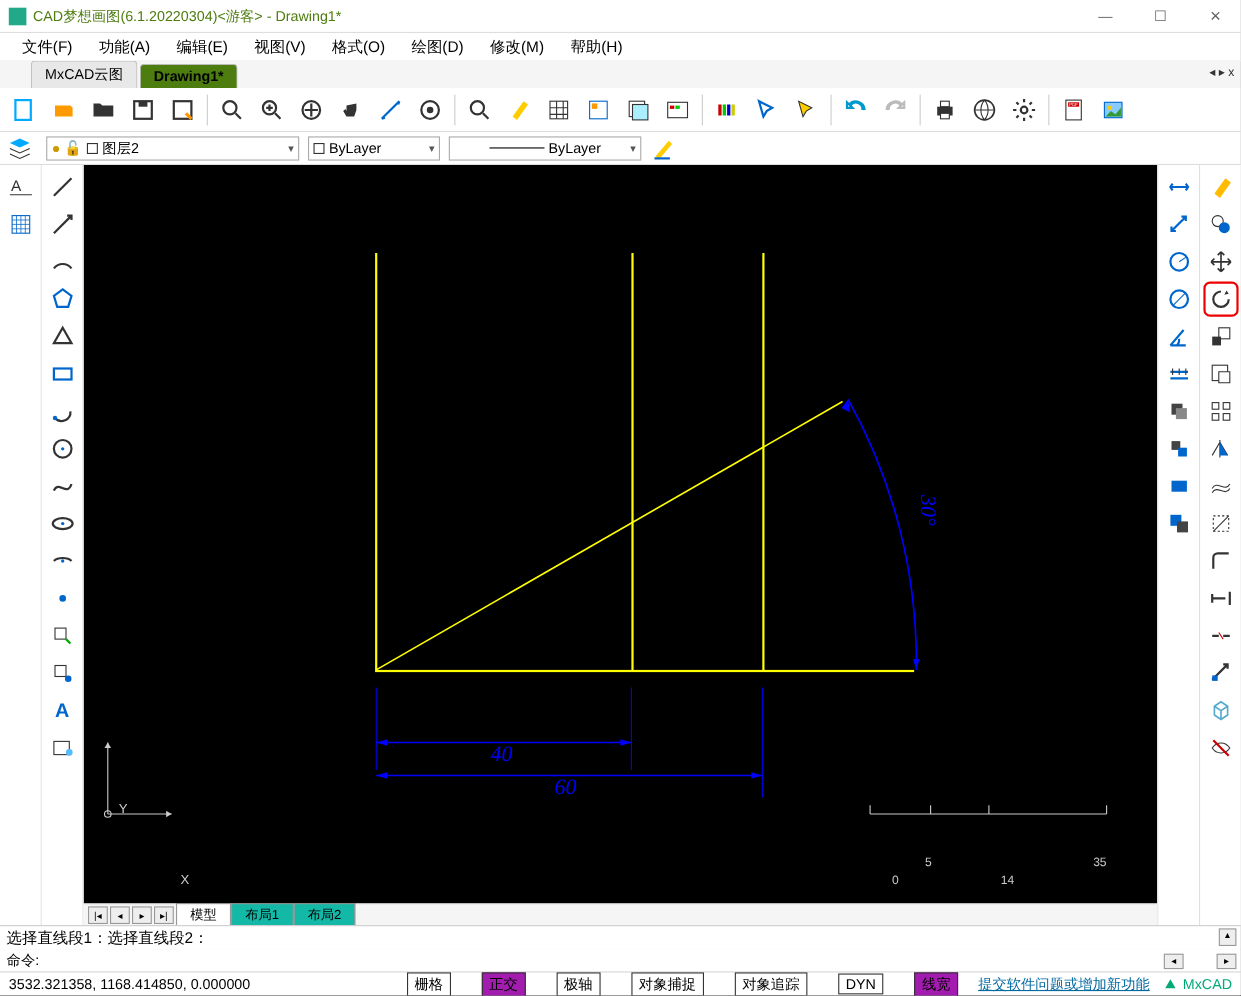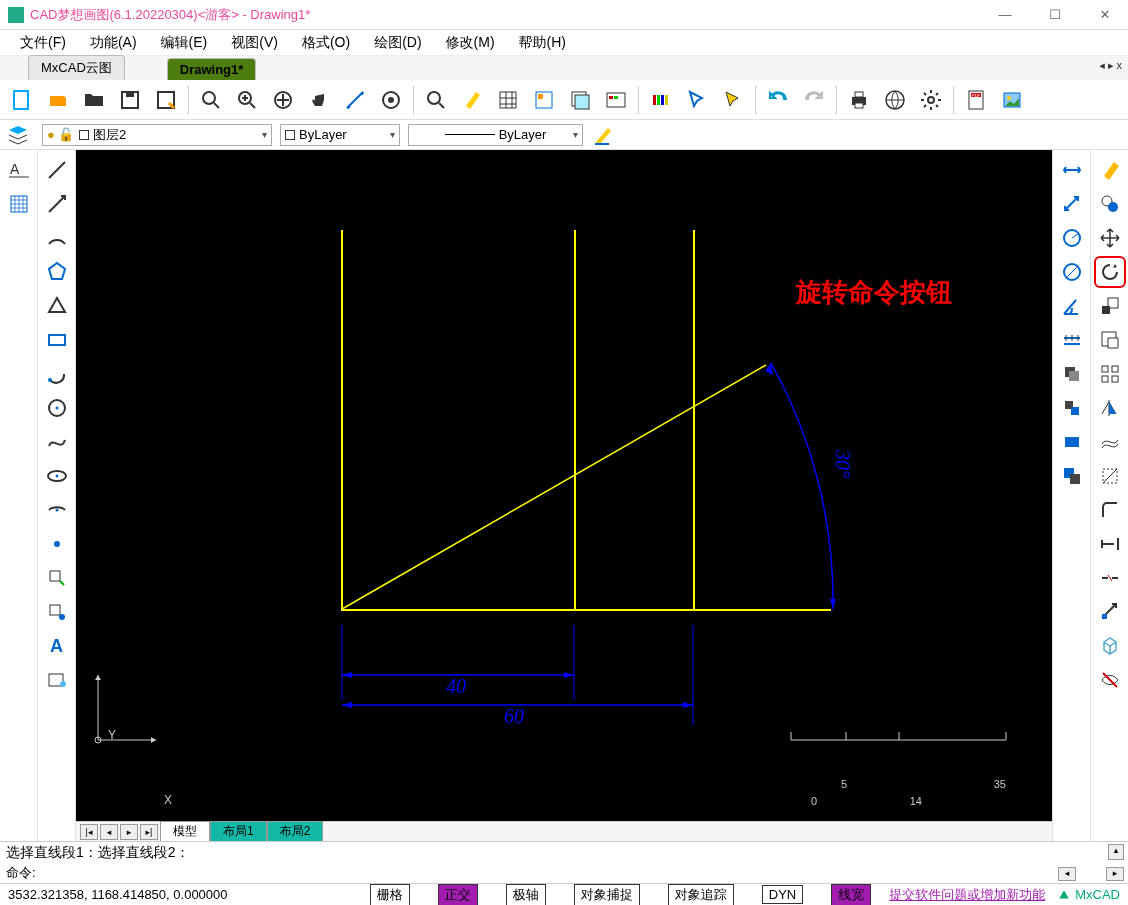--- a/index.html
+++ b/index.html
@@ -1,30 +1,30 @@
 <!DOCTYPE html>
 <html><head>
 <meta charset="utf-8">
 <style>
 * { margin: 0; padding: 0; box-sizing: border-box; font-family: "Microsoft YaHei", Arial, sans-serif; }
 body { width: 1128px; height: 905px; background: #f0f0f0; overflow: hidden; display: flex; flex-direction: column; font-size: 13px; }
 
 
 .titlebar { height: 30px; background: #fff; display: flex; align-items: center; padding: 0 8px; border-bottom: 1px solid #ddd; }
 .titlebar .logo { width: 16px; height: 16px; background: #2a8; margin-right: 6px; }
-.titlebar .title { flex: 1; color: #ec4899; font-size: 13px; }
+.titlebar .title { flex: 1; color: #4d7c0f; font-size: 13px; }
 .titlebar .winbtns { display: flex; gap: 20px; color: #666; }
 .titlebar .winbtn { width: 30px; text-align: center; cursor: pointer; }
 
 
 .menubar { height: 26px; background: #fff; display: flex; align-items: center; padding: 0 8px; border-bottom: 1px solid #eee; }
 .menubar .menu { padding: 2px 12px; cursor: pointer; font-size: 14px; }
 
 
-.tabbar { height: 24px; background: #f5f5f5; display: flex; align-items: flex-end; padding: 0 28px; position: relative; gap: 40px; }
+.tabbar { height: 24px; background: #f5f5f5; display: flex; align-items: flex-end; padding: 0 28px; position: relative; }
 .tabbar .tab { padding: 3px 12px; background: #e8e8e8; border: 1px solid #bbb; border-bottom: none; margin-right: 2px; font-size: 13px; cursor: pointer; border-radius: 4px 4px 0 0; }
 .tabbar .tab.active { background: #4d7c0f; font-weight: bold; }
 .tabbar .tabctrl { position: absolute; right: 6px; top: 3px; font-size: 11px; color: #333; }
 
 
 .toolbar { height: 40px; background: #fff; display: flex; align-items: center; gap: 4px; padding: 2px 6px; border-bottom: 1px solid #ddd; }
 .toolbar .tbtn { width: 32px; height: 32px; display: flex; align-items: center; justify-content: center; cursor: pointer; border-radius: 3px; }
 .toolbar .sep { width: 1px; height: 28px; background: #ccc; margin: 0 2px; }
 .tbtn svg { width: 24px; height: 24px; }
 
@@ -65,21 +65,21 @@
 .cmdprompt { height: 20px; background: #fff; display: flex; align-items: center; padding: 0 6px; font-size: 13px; position: relative; }
 .cmdprompt .hscroll { position: absolute; right: 4px; bottom: 2px; display: flex; gap: 30px; }
 .cmdprompt .hbtn { width: 18px; height: 14px; border: 1px solid #999; background: #eee; font-size: 9px; text-align: center; cursor: pointer; }
 
 
 .statusbar { height: 22px; background: #fff; border-top: 1px solid #ccc; display: flex; align-items: center; font-size: 13px; }
 .statusbar .coords { padding: 0 8px; flex: 0 0 auto; }
 .statusbar .spacer { flex: 1; }
 .statusbar .sbtn2 { padding: 1px 6px; border: 1px solid #333; margin: 0 14px; cursor: pointer; font-size: 13px; }
 .statusbar .sbtn2.active { background: #a21caf; }
-.statusbar .link { color: #a21caf; text-decoration: underline; padding: 0 4px; cursor: pointer; }
+.statusbar .link { color: #0369a1; text-decoration: underline; padding: 0 4px; cursor: pointer; }
 .statusbar .brand { display: flex; align-items: center; gap: 4px; padding: 0 8px; color: #0a7; }
 </style>
 </head>
 <body>
 
 <div class="titlebar">
   <span class="logo"></span>
   <span class="title">CAD梦想画图(6.1.20220304)&lt;游客&gt; - Drawing1*</span>
   <div class="winbtns">
     <span class="winbtn">—</span>
@@ -439,21 +439,20 @@
 
         <line x1="715" y1="590" x2="930" y2="590" stroke="#ccc"></line>
         <line x1="715" y1="582" x2="715" y2="590" stroke="#ccc"></line>
         <line x1="770" y1="582" x2="770" y2="590" stroke="#ccc"></line>
         <line x1="823" y1="582" x2="823" y2="590" stroke="#ccc"></line>
         <line x1="930" y1="582" x2="930" y2="590" stroke="#ccc"></line>
       </svg>
       <div class="txt-blue" style="left:370px; top:525px">40</div>
       <div class="txt-blue" style="left:428px; top:555px">60</div>
       <div class="txt-blue" style="left:755px; top:300px; writing-mode:vertical-rl">30°</div>
-      <div class="annot" style="left:720px; top:125px">旋转命令按钮</div>
       <div class="axes">
         <span style="position:absolute;left:12px;top:-75px">Y</span>
         <span style="position:absolute;left:68px;top:-10px">X</span>
       </div>
       <div class="ruler">
         <span style="position:absolute;right:175px;top:-25px">5</span>
         <span style="position:absolute;right:16px;top:-25px">35</span>
         <span style="position:absolute;right:205px;top:-8px">0</span>
         <span style="position:absolute;right:100px;top:-8px">14</span>
       </div>

